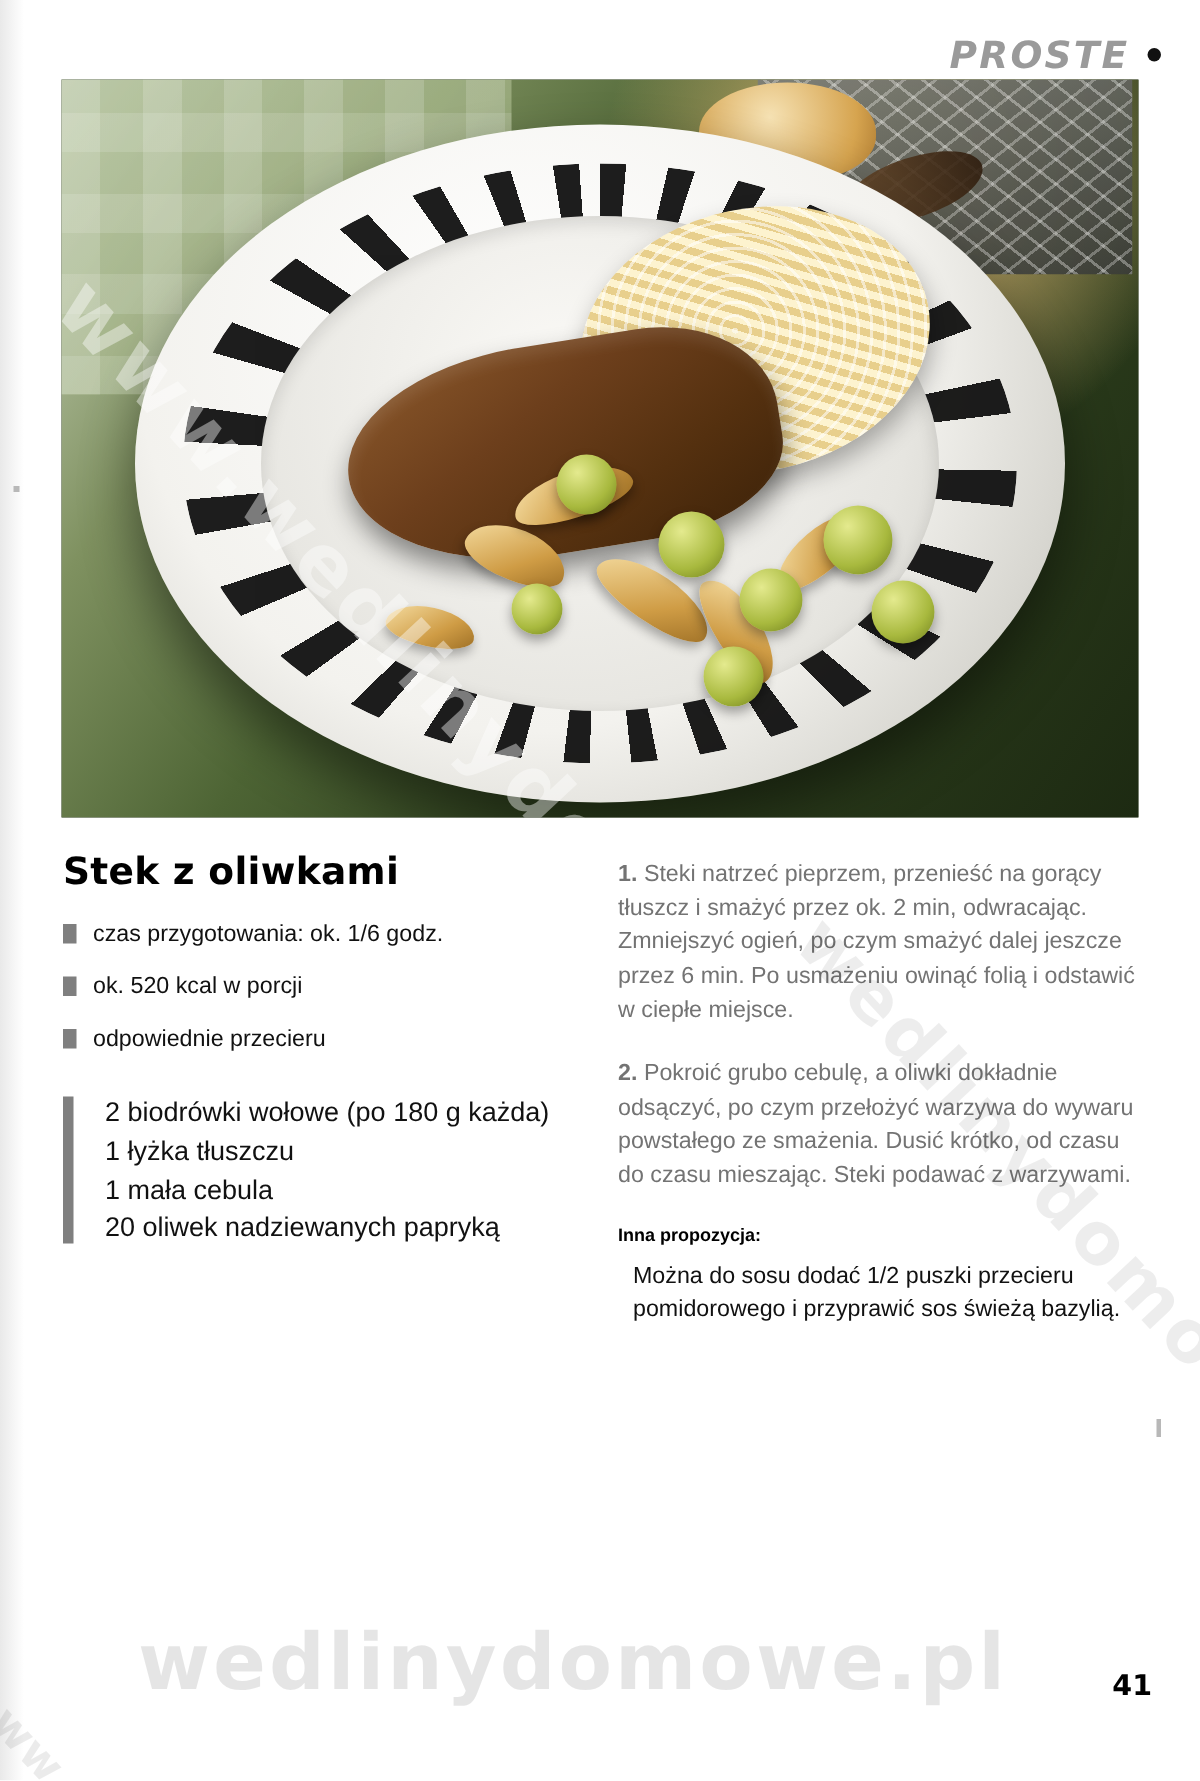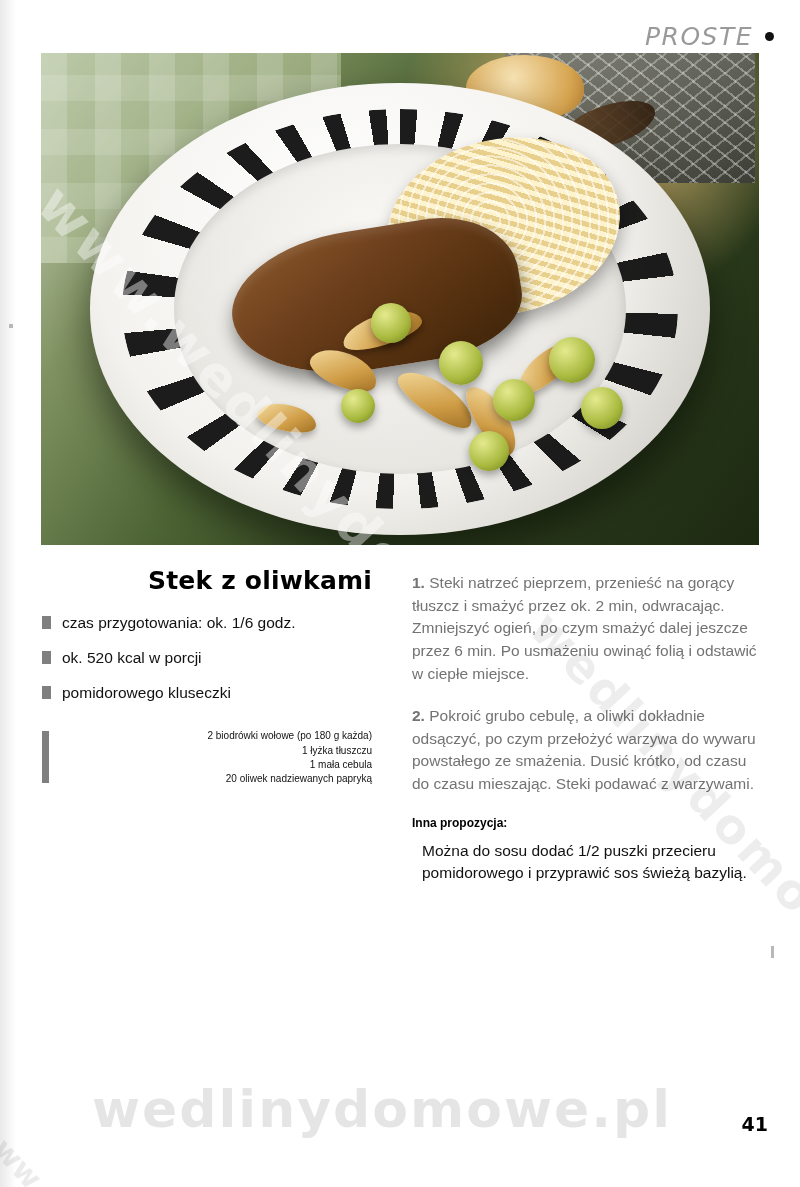--- a/index.html
+++ b/index.html
@@ -32,21 +32,21 @@
   
   .header {
     position: absolute;
     top: 22px; right: 26px;
     display: flex;
     align-items: center;
     gap: 12px;
   }
   .header .word {
     font-family: "DejaVu Sans", sans-serif;
-    font-weight: normal;
+    font-weight: bold;
     font-style: italic;
     font-size: 25px;
     letter-spacing: 1.5px;
   }
   .header .w1 { color: #9a9a9a; }
   .header .w2 { color: #111111; }
   .header .dot {
     width: 9px; height: 9px;
     border-radius: 50%;
     background: #111;
@@ -248,21 +248,20 @@
     transform: rotate(47deg);
     white-space: nowrap;
     pointer-events: none;
   }
 
   
   .col-left {
     position: absolute;
     left: 42px; top: 566px;
     width: 330px;
-    text-align: right;
   }
   .col-right {
     position: absolute;
     left: 412px; top: 572px;
     width: 348px;
   }
   h1.title {
     margin: 0 0 18px 0;
     font-family: "DejaVu Sans", sans-serif;
     font-size: 25px;
@@ -285,22 +284,22 @@
     color: #111;
   }
   .bullet {
     flex: 0 0 auto;
     width: 9px; height: 13px;
     margin-top: 3px;
     background: #7f7f7f;
   }
   .ingredients {
     position: relative;
-    padding-left: 16px;
-    font-size: 10px;
+    padding-left: 28px;
+    font-size: 18px;
     line-height: 1.42;
     color: #111;
   }
   .ingredients::before {
     content: "";
     position: absolute;
     left: 0; top: 2px; bottom: 3px;
     width: 7px;
     background: #7f7f7f;
   }
@@ -390,21 +389,21 @@
       <li>
         <span class="bullet"></span>
         <span>czas przygotowania: ok. 1/6 godz.</span>
       </li>
       <li>
         <span class="bullet"></span>
         <span>ok. 520 kcal w porcji</span>
       </li>
       <li>
         <span class="bullet"></span>
-        <span>pomidorowego kluseczki</span>
+        <span>odpowiednie przecieru</span>
       </li>
     </ul>
 
     <div class="ingredients">
       <div>2 biodrówki wołowe (po 180 g każda)</div>
       <div>1 łyżka tłuszczu</div>
       <div>1 mała cebula</div>
       <div>20 oliwek nadziewanych papryką</div>
     </div>
   </div>

